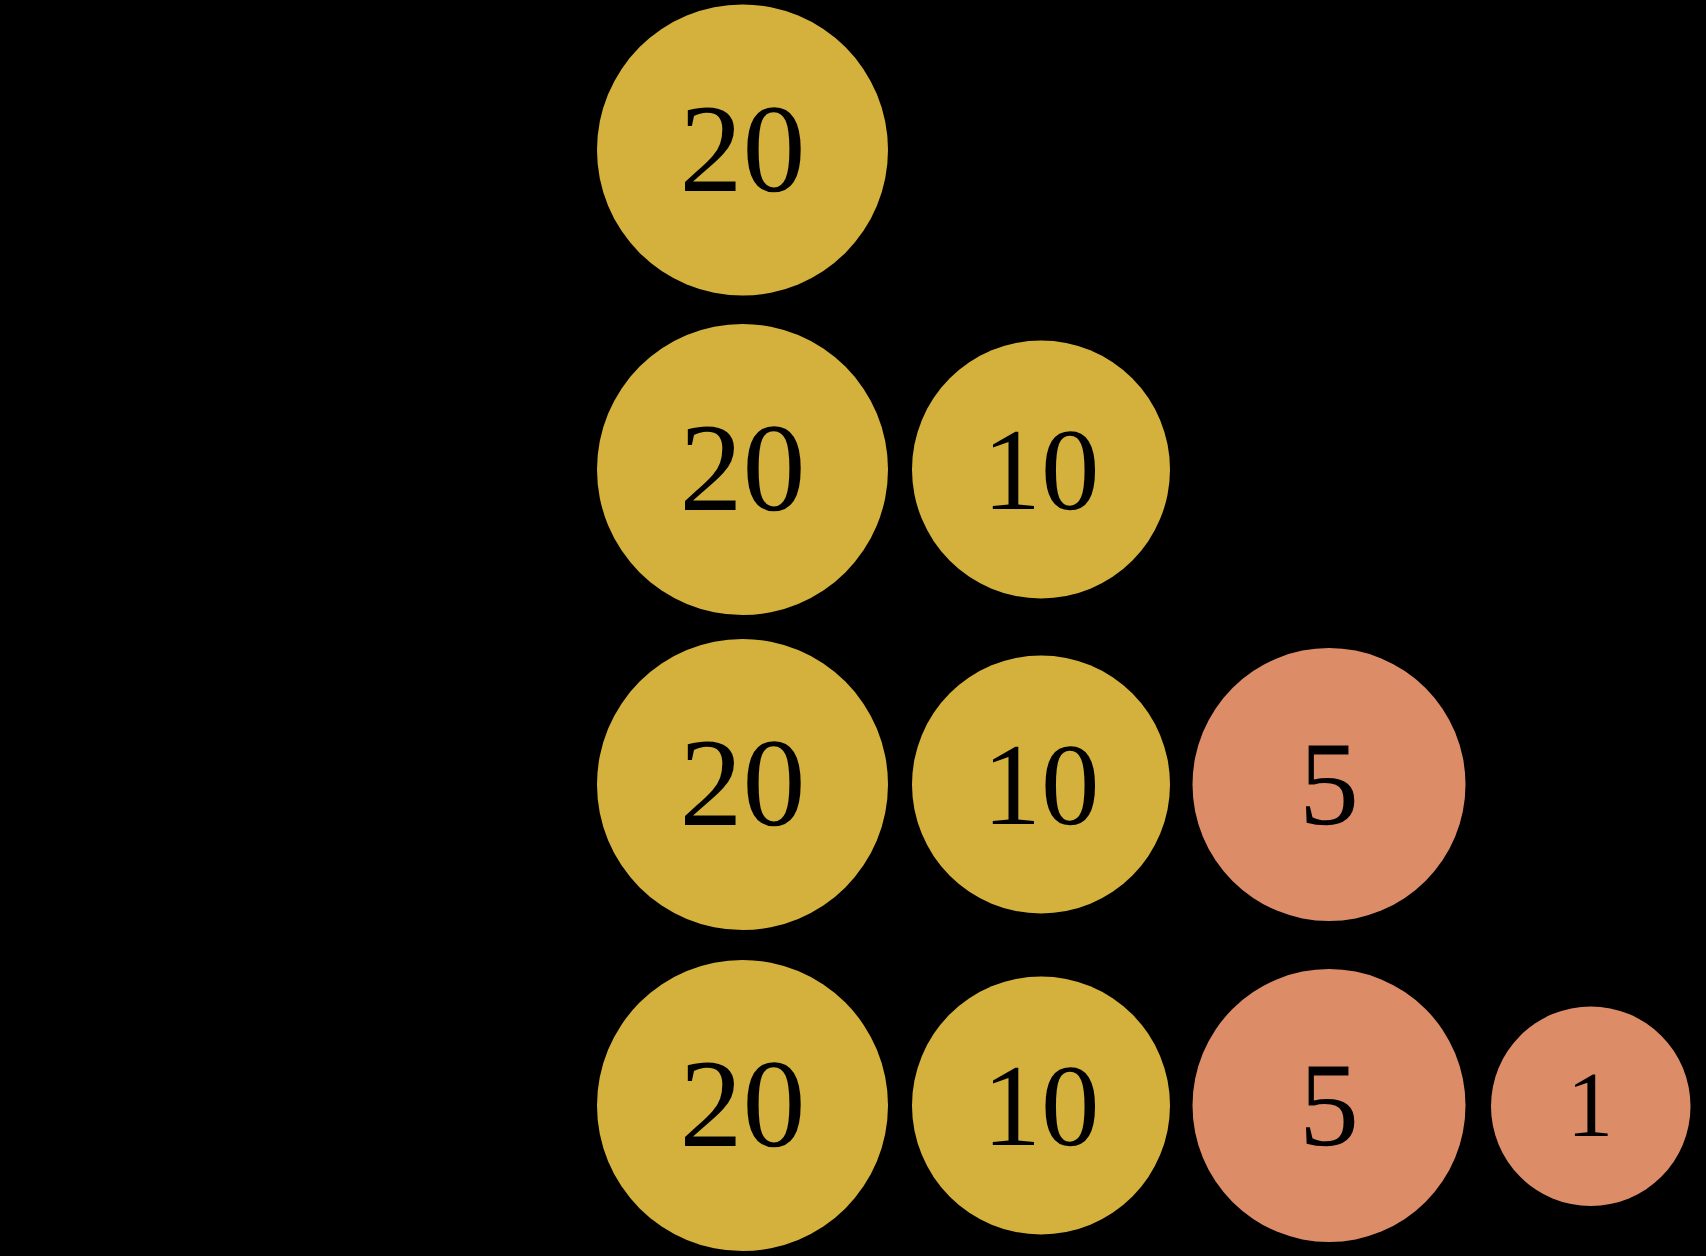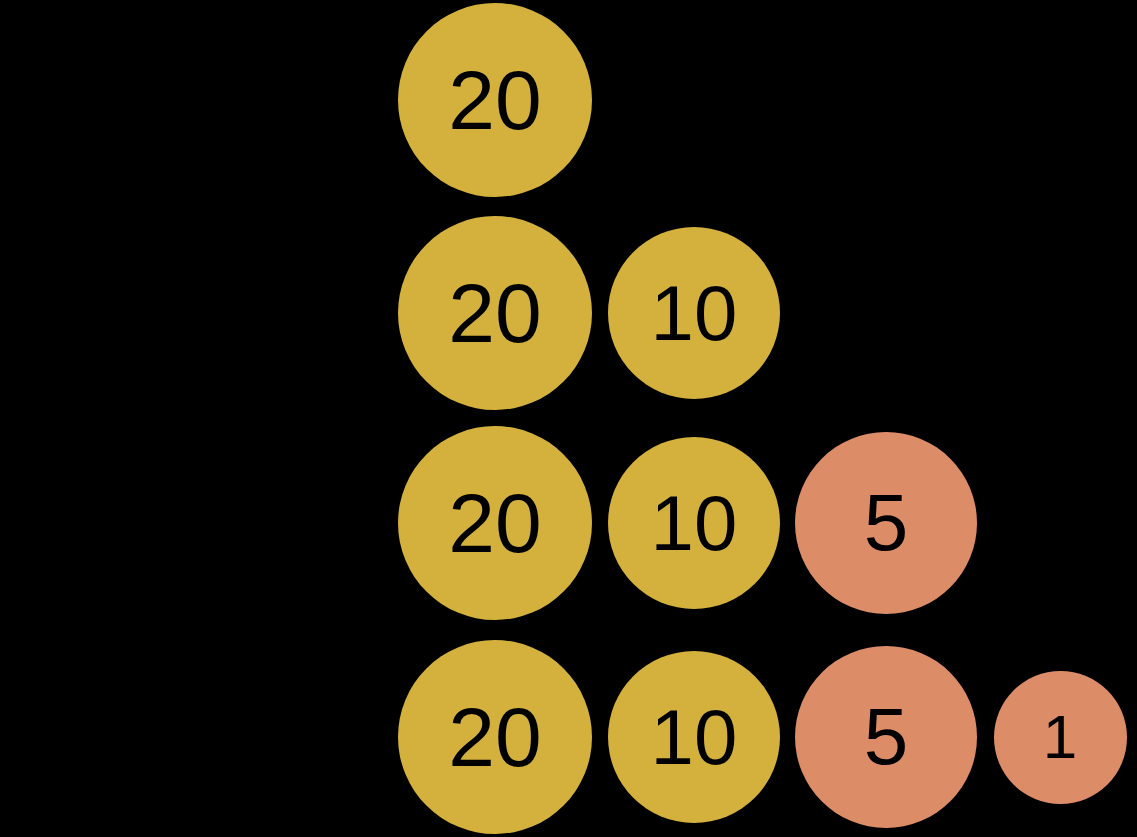--- a/index.html
+++ b/index.html
@@ -22,21 +22,21 @@
     position: absolute;
     border-radius: 50%;
     display: flex;
     align-items: center;
     justify-content: center;
     box-sizing: border-box;
     line-height: 1;
   }
   .bubble-label {
     color: #000000;
-    font-family: Liberation Sans, sans-serif;
+    font-family: Liberation Serif, serif;
     font-weight: 400;
     line-height: 1;
     display: block;
     text-align: center;
     user-select: none;
   }
 </style>
 </head>
 <body style="background: rgb(0, 0, 0);">
 

